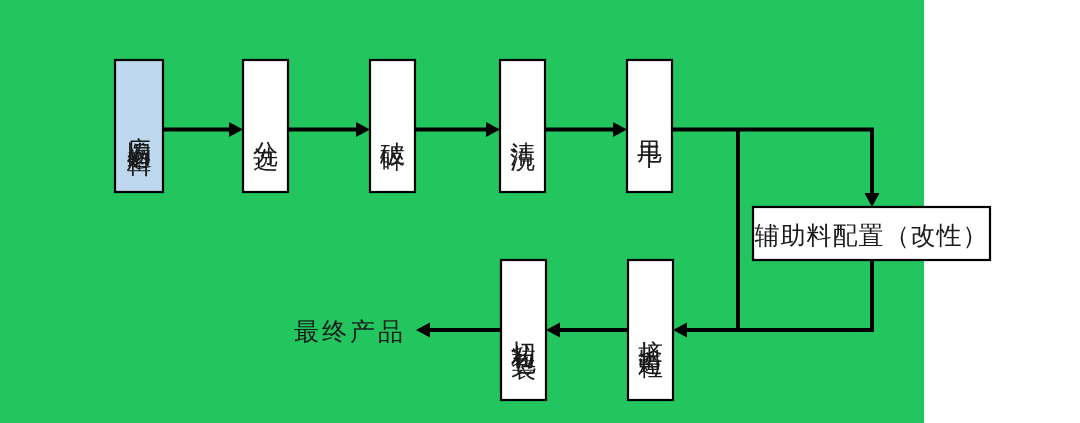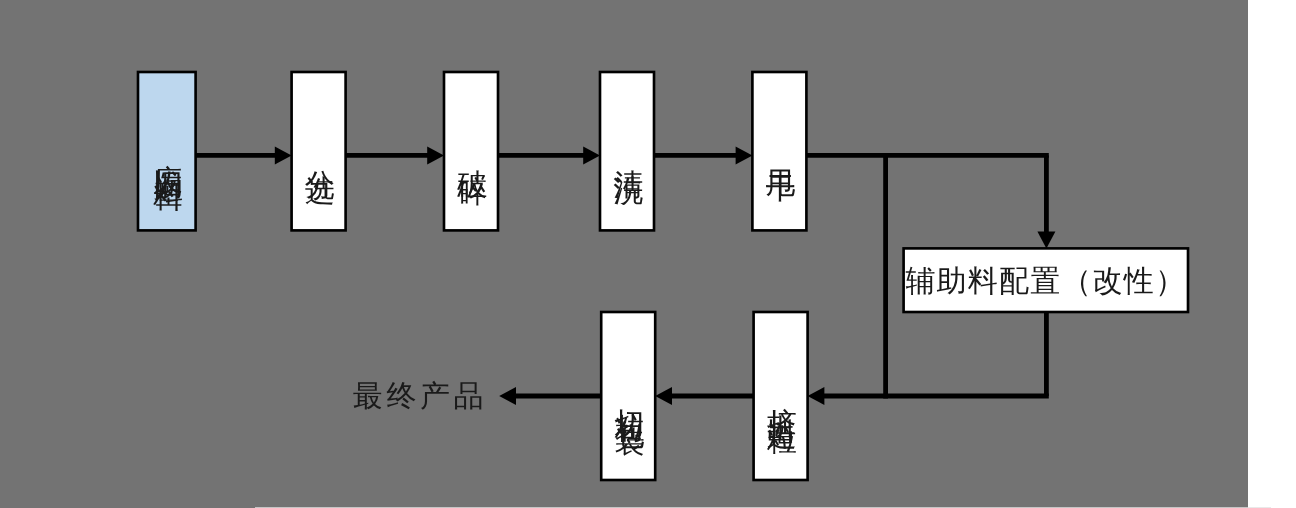--- a/index.html
+++ b/index.html
@@ -8,23 +8,23 @@
     background: #ffffff;
   }
   body {
     width: 1080px;
     height: 423px;
     font-family: "Liberation Serif", "DejaVu Serif", serif;
     overflow: hidden;
   }
   #diagram-root {
     position: relative;
-    width: 1040px;
+    width: 924px;
     height: 423px;
-    background: #737373;
+    background: #22c55e;
   }
   svg#flow-svg {
     position: absolute;
     left: 0;
     top: 0;
     width: 1080px;
     height: 423px;
     display: block;
   }
   .node-box {

